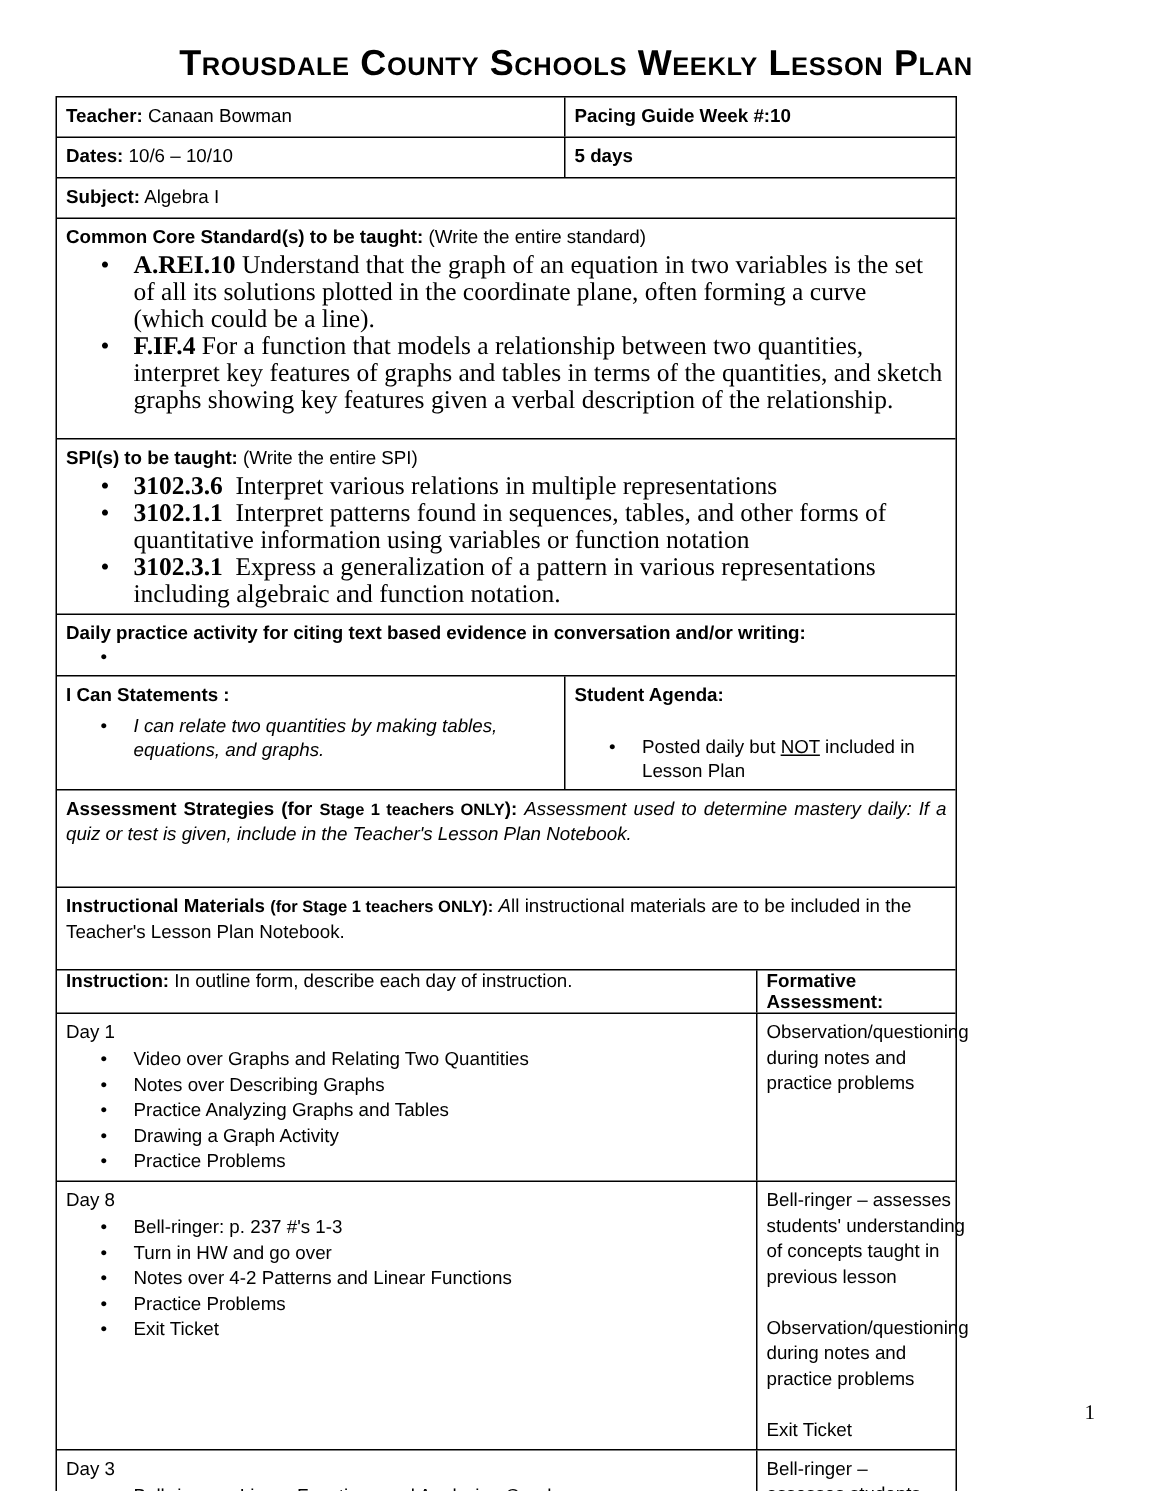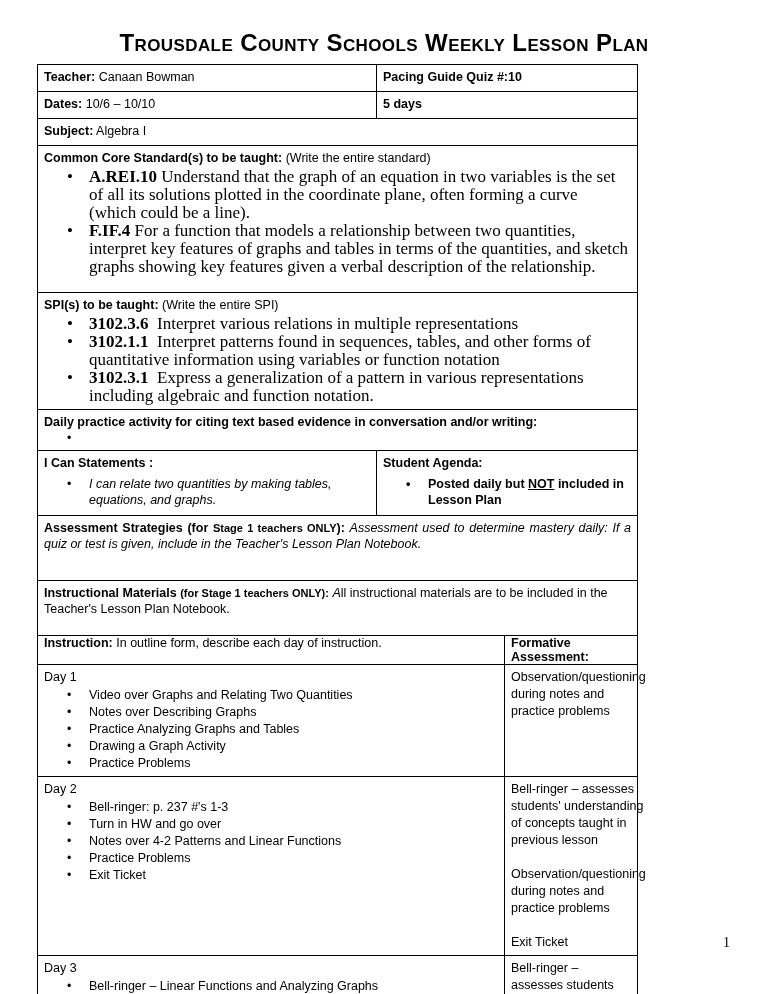--- a/index.html
+++ b/index.html
@@ -43,42 +43,42 @@
   .bullet{flex:0 0 22px;margin-left:23px;}
   .bullet::before{content:"\2022";}
   .li-text{flex:1;padding-right:2px;}
   .std-list{margin-top:2px;}
   .italic{font-style:italic;}
   .underline{text-decoration:underline;}
   .just{text-align:justify;}
   .small-bold{font-size:11px;font-weight:bold;}
   .ican-list{margin-top:5px;}
   .ican-list .li-text{font-style:italic;}
-  .agenda-list{margin-top:5px;font-weight:bold;}
+  .agenda-list{margin-top:19px;}
   .day-list{margin-top:2px;}
   .day-list .li{line-height:17px;}
   .fa-para{margin:0 0 17px 0;line-height:17px;}
   .fa-para:last-child{margin-bottom:0;}
   .page-number{
     position:absolute;right:38px;top:935px;
     font-family:"Liberation Serif",serif;font-size:14px;
   }
 </style>
 </head>
 <body>
 
 <div class="page">
 
   <div class="doc-title">Trousdale County Schools Weekly Lesson Plan</div>
 
   <div class="doc-table">
 
     <div class="t-row r-info">
       <div class="cell cA"><b>Teacher:</b> <span>Canaan Bowman</span></div>
-      <div class="cell cRest"><b>Pacing Guide Quiz #:10</b></div>
+      <div class="cell cRest"><b>Pacing Guide Week #:10</b></div>
     </div>
 
     <div class="t-row r-info">
       <div class="cell cA"><b>Dates:</b> <span>10/6 – 10/10</span></div>
       <div class="cell cRest"><b>5 days</b></div>
     </div>
 
     <div class="t-row r-info">
       <div class="cell full"><b>Subject:</b> <span>Algebra I</span></div>
     </div>
@@ -207,21 +207,21 @@
           </div>
       </div>
       <div class="cell cRest">
 
           <div class="fa-para">Observation/questioning during notes and practice problems</div>
         </div>
     </div>
 
     <div class="t-row r-day2">
       <div class="cell cB">
-        <div class="day-title">Day 2</div>
+        <div class="day-title">Day 8</div>
         <div class="day-list">
 
             <div class="li">
               <span class="bullet"></span>
               <span class="li-text">Bell-ringer: p. 237 #'s 1-3</span>
             </div>
 
             <div class="li">
               <span class="bullet"></span>
               <span class="li-text">Turn in HW and go over</span>

